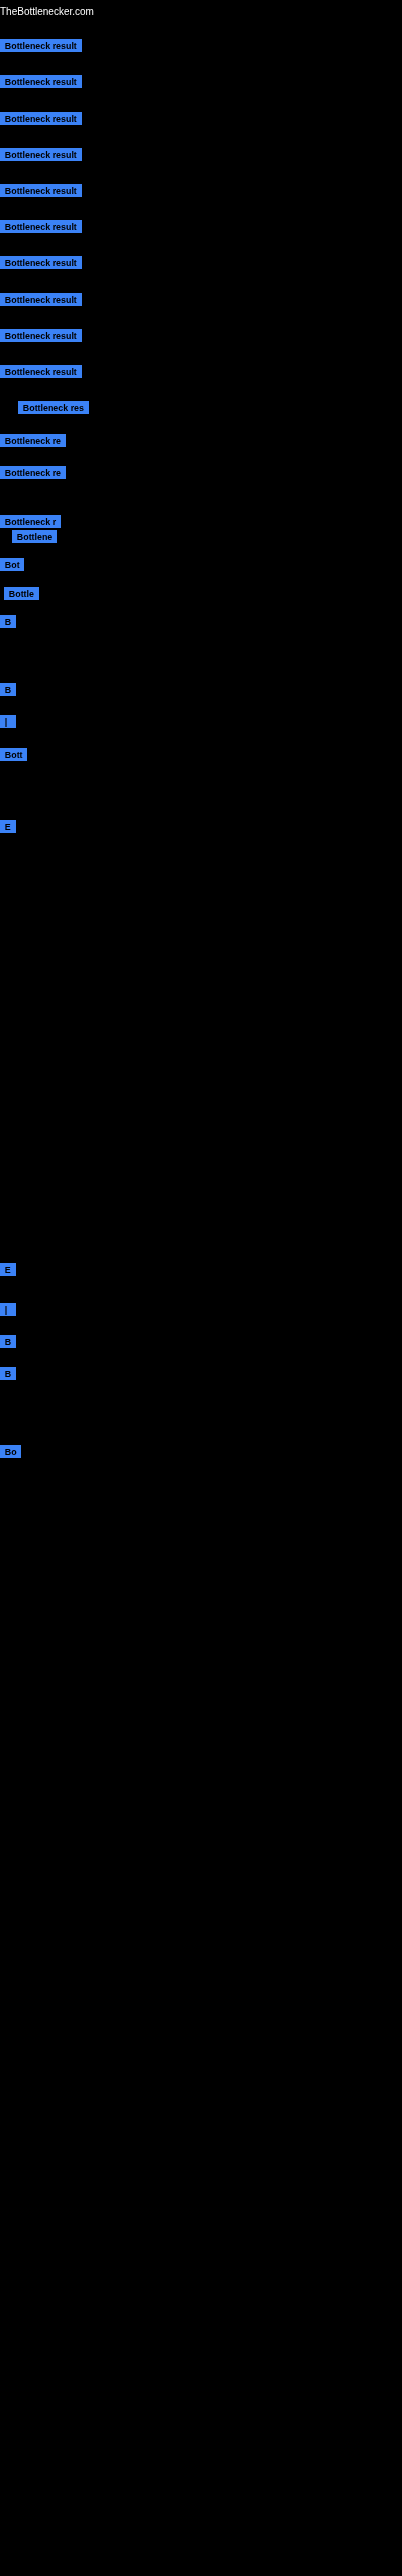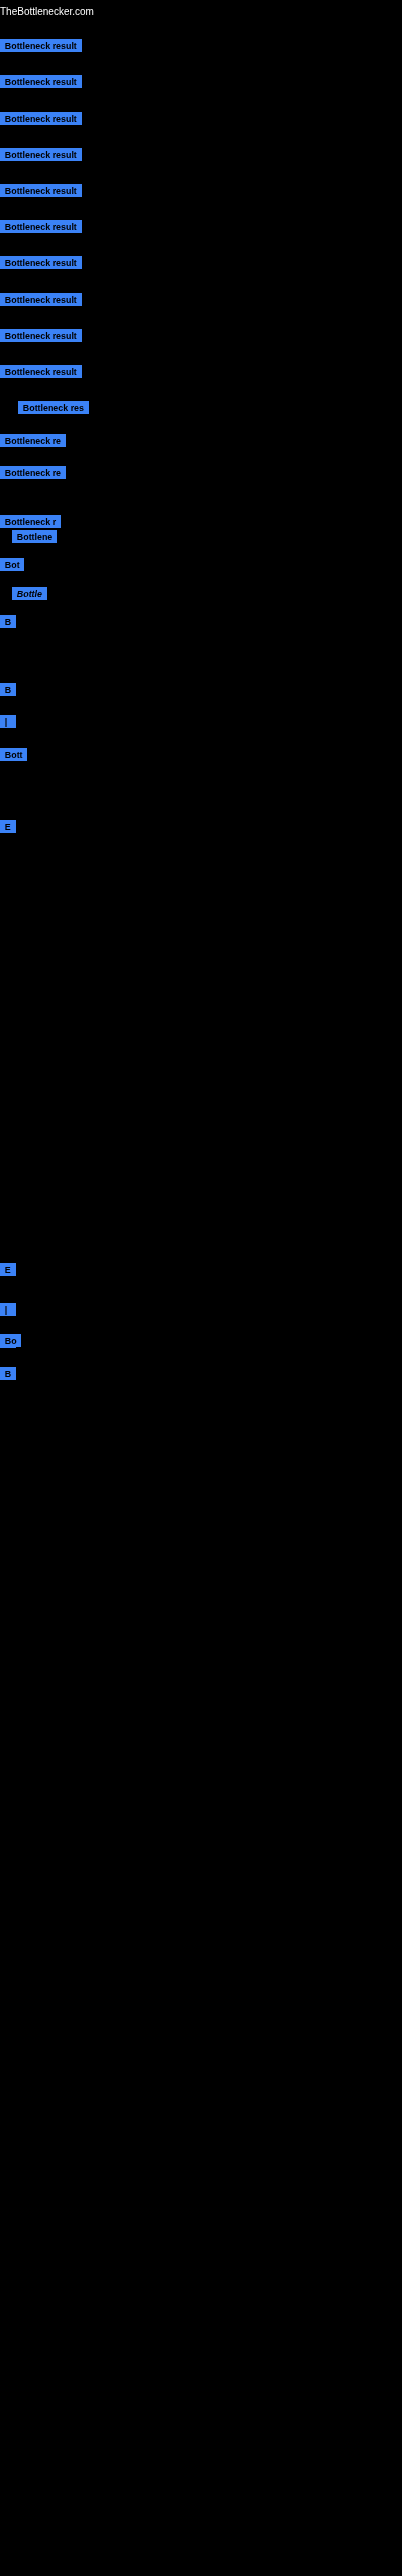--- a/index.html
+++ b/index.html
@@ -55,25 +55,25 @@
     <div style="position: absolute; top: 233px; left: 0px;"><span class="bottleneck-badge">Bottleneck result</span></div>
     <div style="position: absolute; top: 270px; left: 0px;"><span class="bottleneck-badge">Bottleneck result</span></div>
     <div style="position: absolute; top: 306px; left: 0px;"><span class="bottleneck-badge">Bottleneck result</span></div>
     <div style="position: absolute; top: 342px; left: 0px;"><span class="bottleneck-badge">Bottleneck result</span></div>
     <div style="position: absolute; top: 378px; left: 18px;"><span class="bottleneck-badge">Bottleneck res</span></div>
     <div style="position: absolute; top: 411px; left: 0px;"><span class="bottleneck-badge">Bottleneck re</span></div>
     <div style="position: absolute; top: 443px; left: 0px;"><span class="bottleneck-badge">Bottleneck re</span></div>
     <div style="position: absolute; top: 492px; left: 0px;"><span class="bottleneck-badge">Bottleneck r</span></div>
     <div style="position: absolute; top: 507px; left: 0px; margin-left: 12px;"><span class="bottleneck-badge">Bottlene</span></div>
     <div style="position: absolute; top: 535px; left: 0px; text-align: right;"><span class="bottleneck-badge">Bot</span></div>
-    <div style="position: absolute; top: 564px; left: 12px; font-style: italic;"><span class="bottleneck-badge">Bottle</span></div>
+    <div style="position: absolute; top: 564px; left: 4px;"><span class="bottleneck-badge">Bottle</span></div>
     <div style="position: absolute; top: 592px; left: 0px;"><span class="bottleneck-badge">B</span></div>
     <div style="position: absolute; top: 660px; left: 0px;"><span class="bottleneck-badge">B</span></div>
     <div style="position: absolute; top: 692px; left: 0px;"><span class="bottleneck-badge">|</span></div>
     <div style="position: absolute; top: 725px; left: 0px; text-decoration: underline;"><span class="bottleneck-badge">Bott</span></div>
     <div style="position: absolute; top: 797px; left: 0px;"><span class="bottleneck-badge">E</span></div>
     <div style="position: absolute; top: 1240px; left: 0px;"><span class="bottleneck-badge">E</span></div>
     <div style="position: absolute; top: 1280px; left: 0px;"><span class="bottleneck-badge">|</span></div>
     <div style="position: absolute; top: 1312px; left: 0px;"><span class="bottleneck-badge">B</span></div>
     <div style="position: absolute; top: 1344px; left: 0px;"><span class="bottleneck-badge">B</span></div>
-    <div style="position: absolute; top: 1311px; left: 0px;"><span class="bottleneck-badge">Bo</span></div>
+    <div style="position: absolute; top: 1422px; left: 0px;"><span class="bottleneck-badge">Bo</span></div>
   </div>
 
 
 </body></html>

